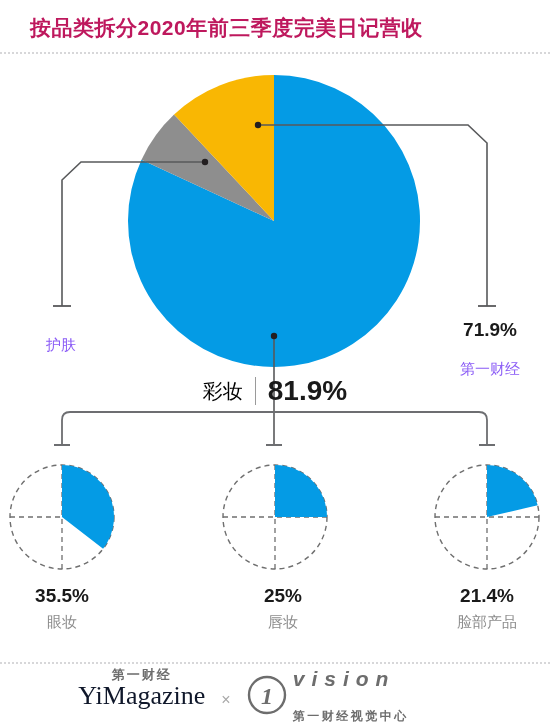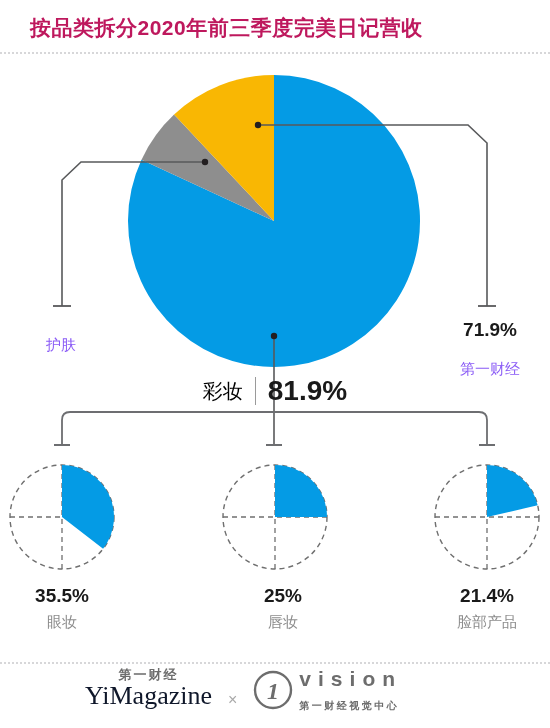--- a/index.html
+++ b/index.html
@@ -180,27 +180,28 @@
   .brand-right .rtext {
     display: flex;
     flex-direction: column;
     line-height: 1;
   }
   .brand-right .rtext .en {
     font-size: 21px;
     font-weight: bold;
     color: #6d6d6d;
     letter-spacing: 7px;
+    font-style: italic;
   }
   .brand-right .rtext .cn {
-    font-size: 10px;
+    font-size: 12px;
     font-weight: bold;
     color: #6d6d6d;
     letter-spacing: 2.5px;
-    margin-top: 12px;
+    margin-top: 21px;
   }
 </style>
 </head>
 <body>
 
 <div id="canvas">
 
   <div class="title">按品类拆分2020年前三季度完美日记营收</div>
   <div class="title-rule"></div>
 

